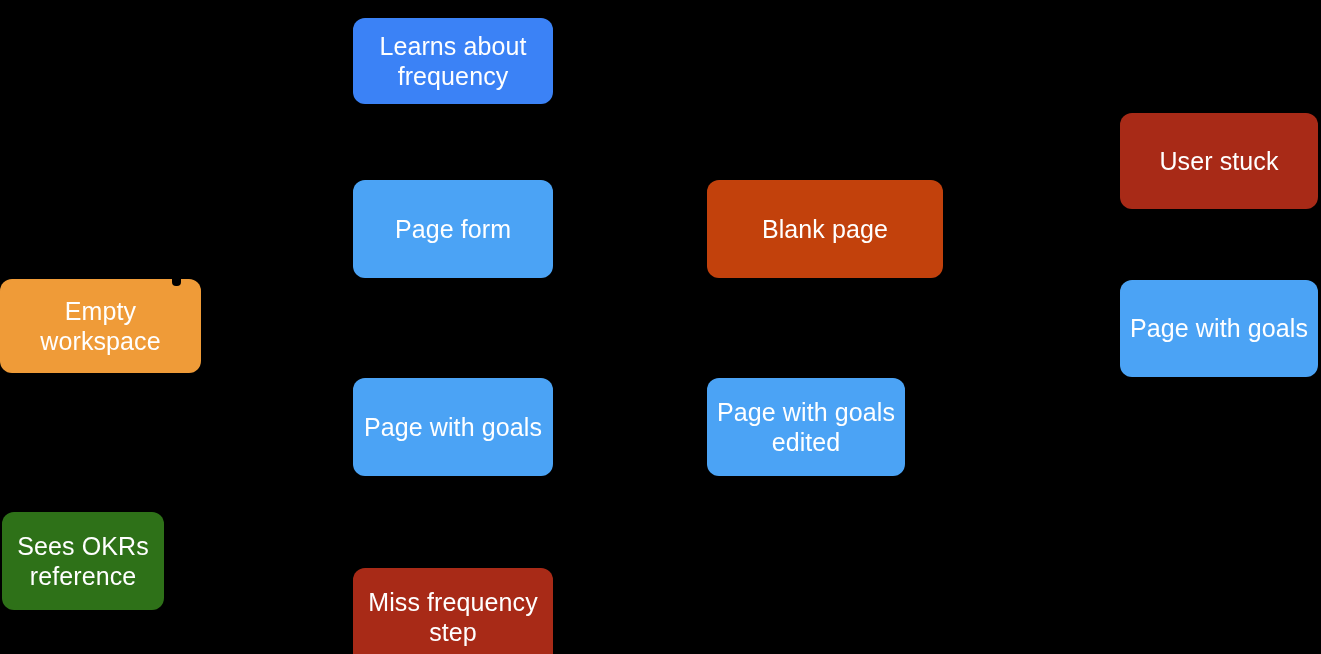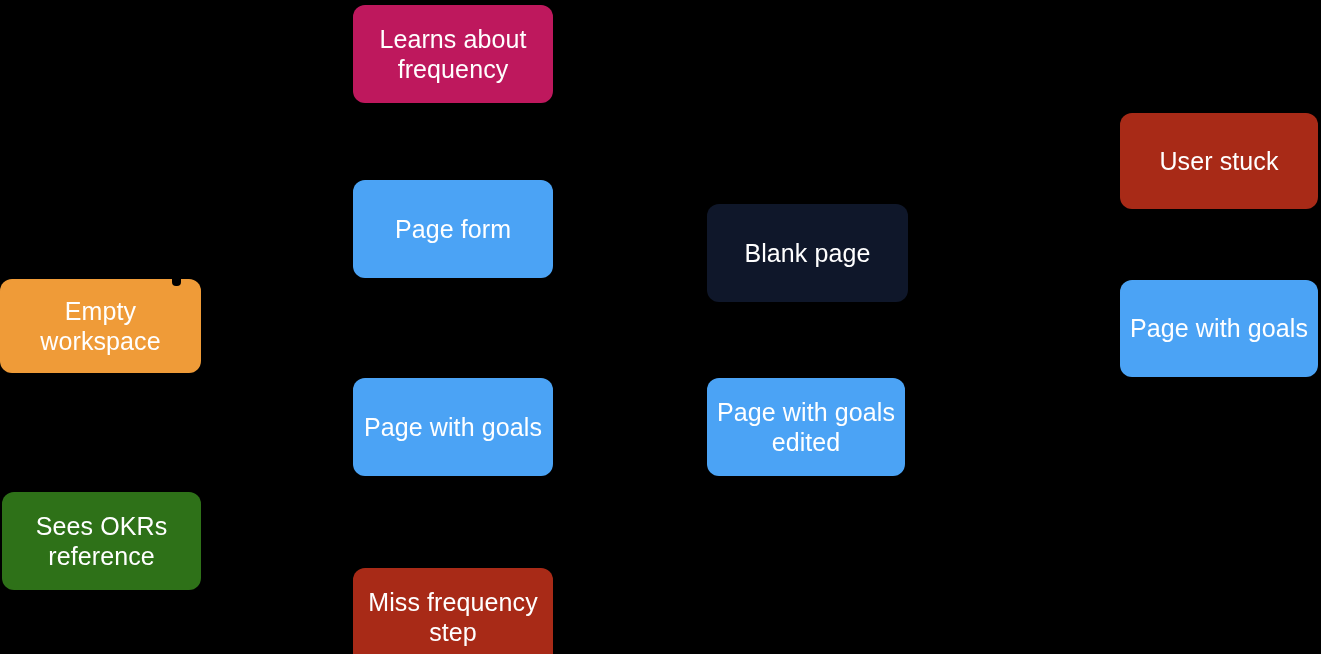--- a/index.html
+++ b/index.html
@@ -45,44 +45,44 @@
     height: 7px;
     background: #000000;
     border-bottom-left-radius: 4px;
     border-bottom-right-radius: 4px;
   }
 </style>
 </head>
 <body>
 
 <div id="canvas" style="background: rgb(0, 0, 0);">
-    <div class="node" style="left: 353px; top: 5px; width: 200px; height: 98px; background: #be185d;">
+    <div class="node" style="left: 353px; top: 18px; width: 200px; height: 86px; background: #3b82f6;">
       <span class="node-label">Learns about
 frequency</span>
     </div>
     <div class="node" style="left: 353px; top: 180px; width: 200px; height: 98px; background: rgb(75, 163, 245); align-items: center;">
       <span class="node-label">Page form</span>
     </div>
     <div class="node" style="left: 353px; top: 378px; width: 200px; height: 98px; background: rgb(75, 163, 245);">
       <span class="node-label">Page with goals</span>
     </div>
     <div class="node" style="left: 353px; top: 568px; width: 200px; height: 98px; background: rgb(168, 42, 23);">
       <span class="node-label">Miss frequency
 step</span>
     </div>
     <div class="node" style="left: 0px; top: 279px; width: 201px; height: 94px; background: rgb(239, 155, 56);">
       <span class="node-label">Empty
 workspace</span>
     </div>
     <div class="notch" style="left: 172px; top: 279px;"></div>
-    <div class="node" style="left: 2px; top: 492px; width: 199px; height: 98px; background: rgb(46, 113, 24); text-align: center;">
+    <div class="node" style="left: 2px; top: 512px; width: 162px; height: 98px; background: rgb(46, 113, 24); text-align: center;">
       <span class="node-label">Sees OKRs
 reference</span>
     </div>
-    <div class="node" style="left: 707px; top: 180px; width: 201px; height: 98px; background: #0f172a; margin-top: 24px;">
+    <div class="node" style="left: 707px; top: 180px; width: 236px; height: 98px; background: #c2410c;">
       <span class="node-label">Blank page</span>
     </div>
     <div class="node" style="left: 707px; top: 378px; width: 198px; height: 98px; background: rgb(75, 163, 245);">
       <span class="node-label">Page with goals
 edited</span>
     </div>
     <div class="node" style="left: 1120px; top: 69px; width: 198px; height: 96px; background: rgb(168, 42, 23); margin-top: 44px;">
       <span class="node-label">User stuck</span>
     </div>
     <div class="node" style="left: 1120px; top: 280px; width: 198px; height: 97px; background: rgb(75, 163, 245);">

